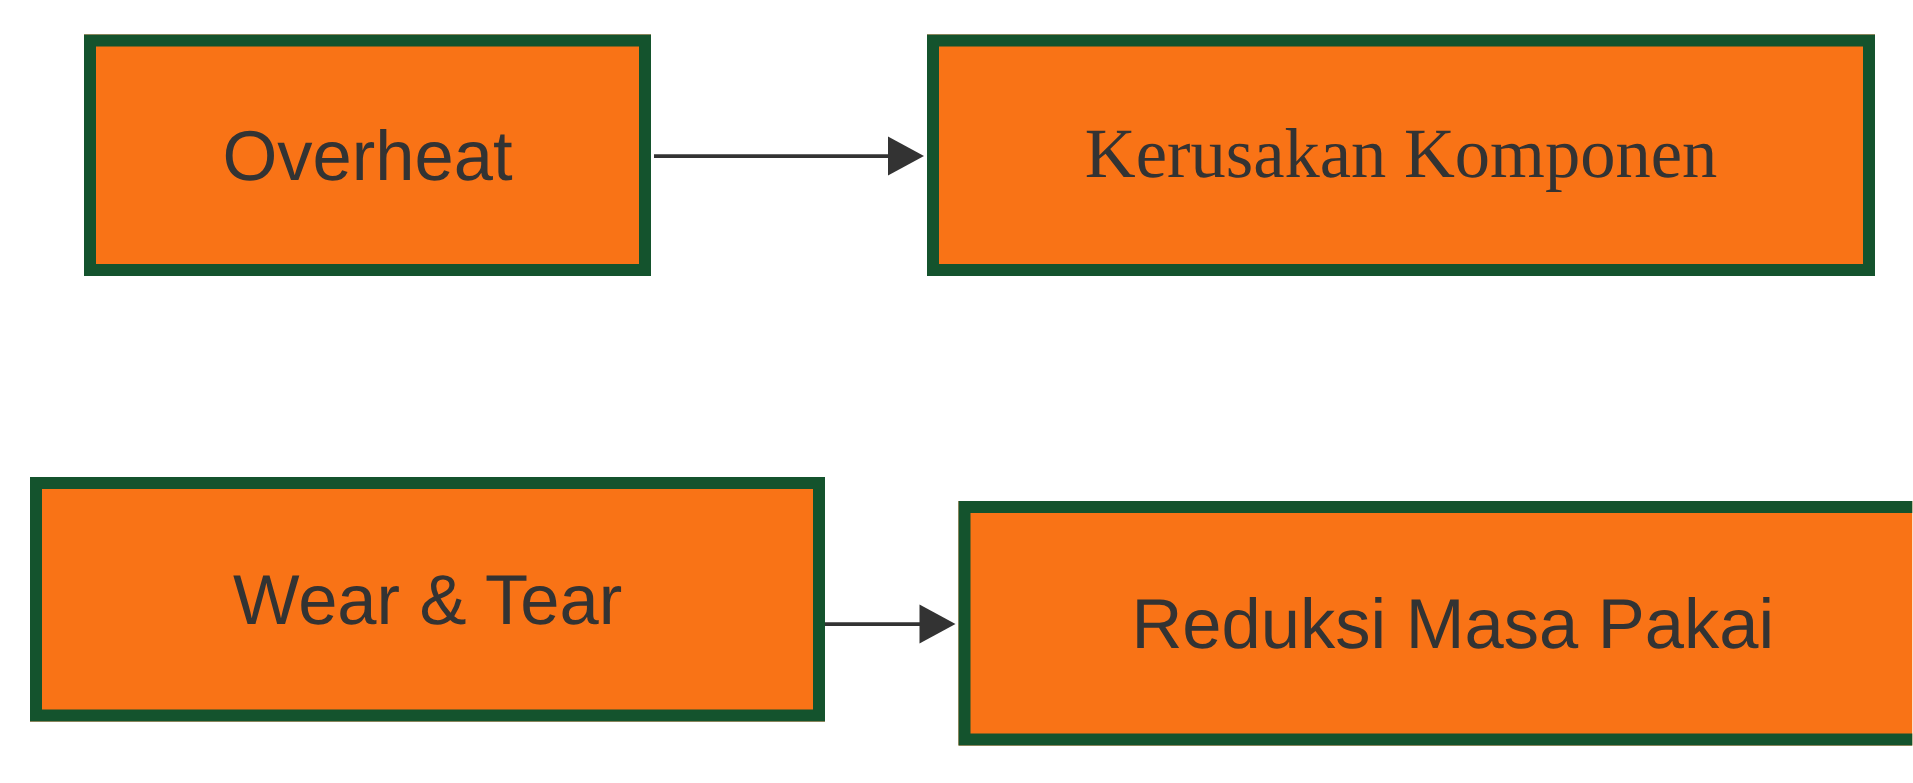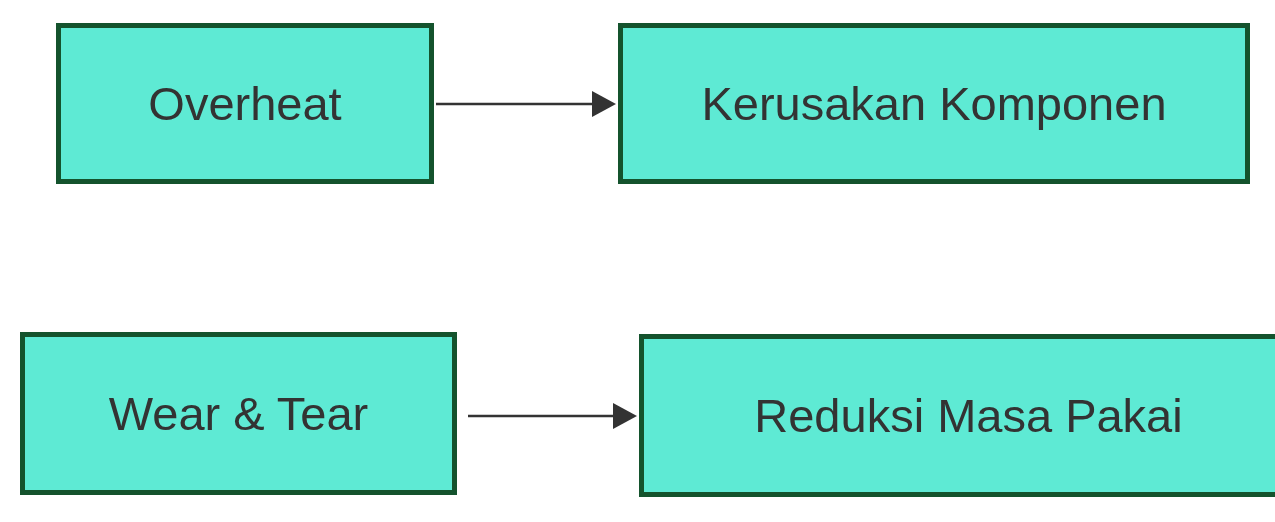--- a/index.html
+++ b/index.html
@@ -11,33 +11,33 @@
     position: relative;
     width: 1275px;
     height: 522px;
     background: #ffffff;
     overflow: hidden;
     font-family: "Liberation Sans", "DejaVu Sans", sans-serif;
   }
   .node {
     position: absolute;
     box-sizing: border-box;
-    background: #5eead4;
-    border: 5px solid #14532d;
+    background: #f97316;
+    border: 8px solid #14532d;
     color: #333333;
     display: flex;
     align-items: center;
     justify-content: center;
     font-size: 47px;
     line-height: 1;
     white-space: nowrap;
   }
   .node-overheat  { left: 56px;  top: 23px;  width: 378px; height: 161px; }
-  .node-kerusakan { left: 618px; top: 23px;  width: 632px; height: 161px; }
-  .node-wear      { left: 20px;  top: 332px; width: 437px; height: 163px; }
+  .node-kerusakan { left: 618px; top: 23px;  width: 632px; height: 161px; font-family: Liberation Serif, serif; }
+  .node-wear      { left: 20px;  top: 318px; width: 530px; height: 163px; }
   .node-reduksi   { left: 639px; top: 334px; width: 659px; height: 163px; }
   .edges {
     position: absolute;
     left: 0;
     top: 0;
     width: 1275px;
     height: 522px;
     pointer-events: none;
   }
 </style>

